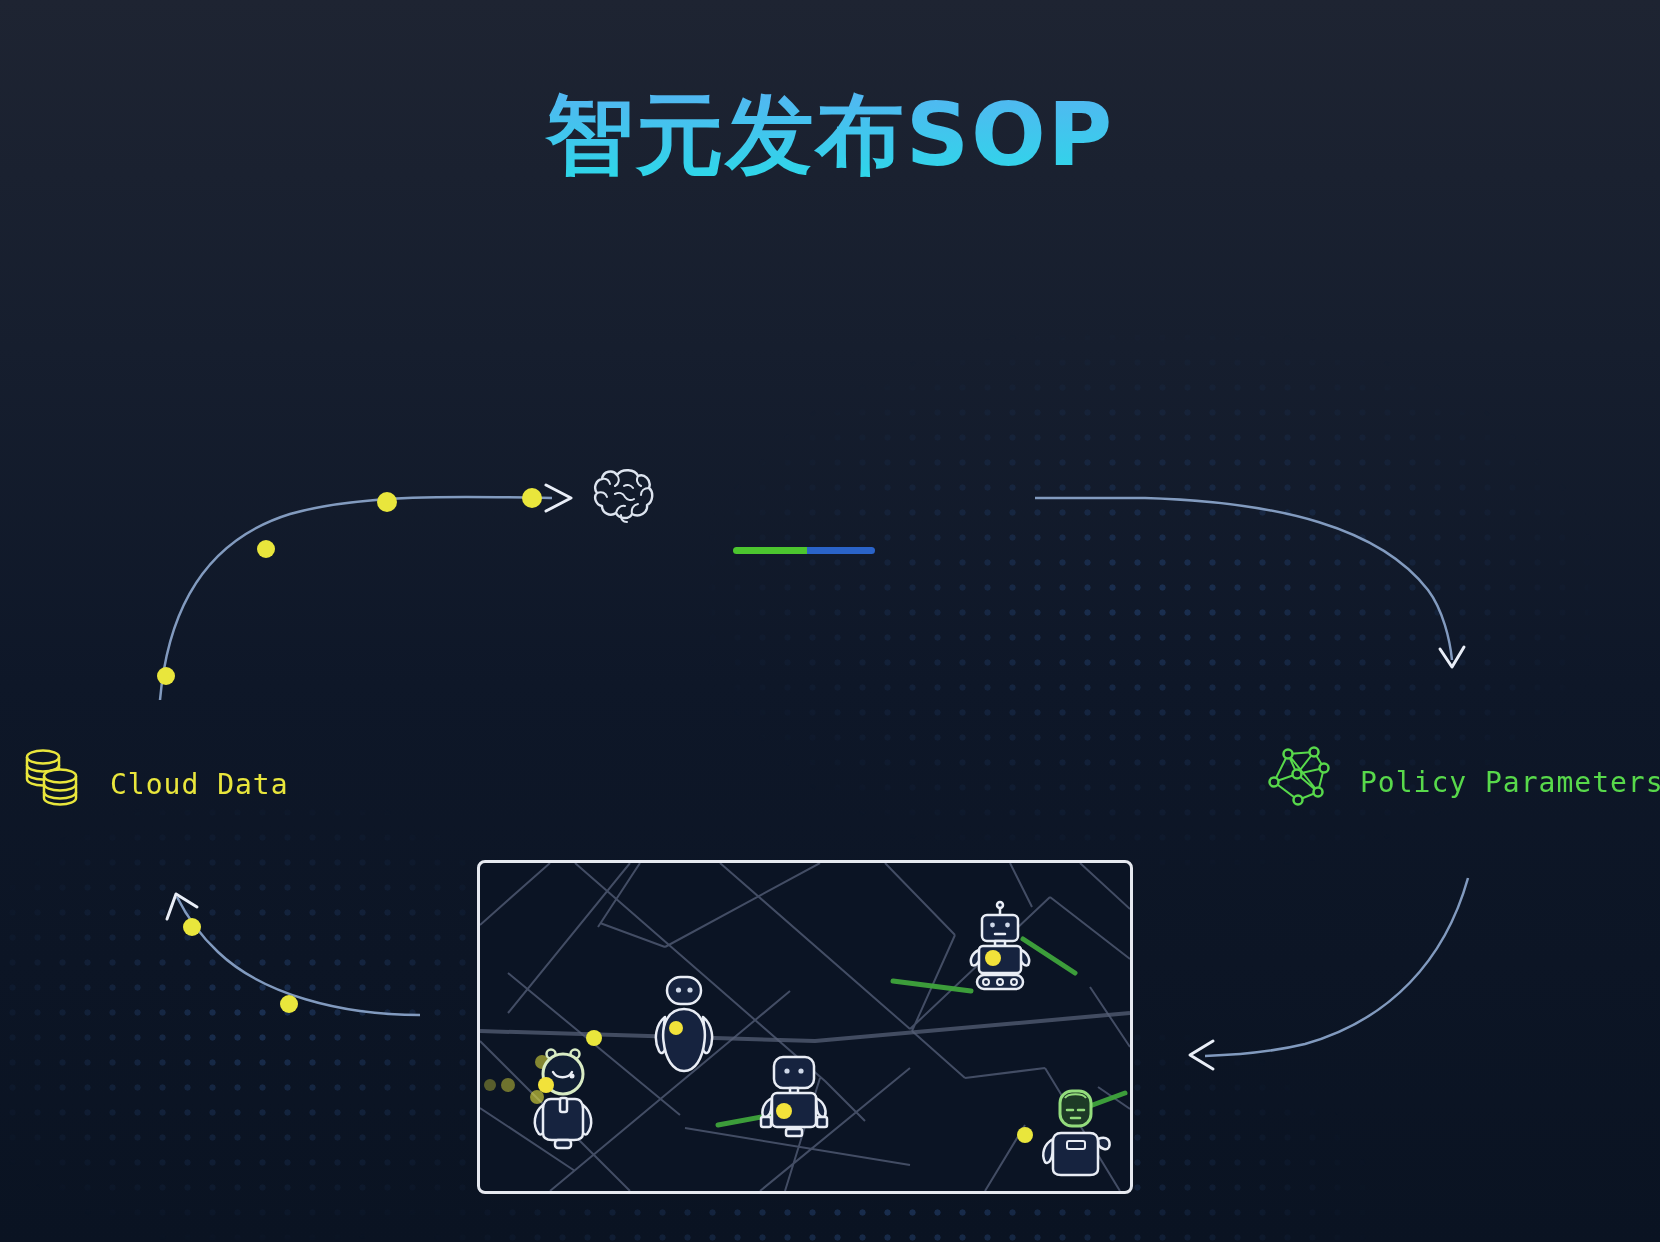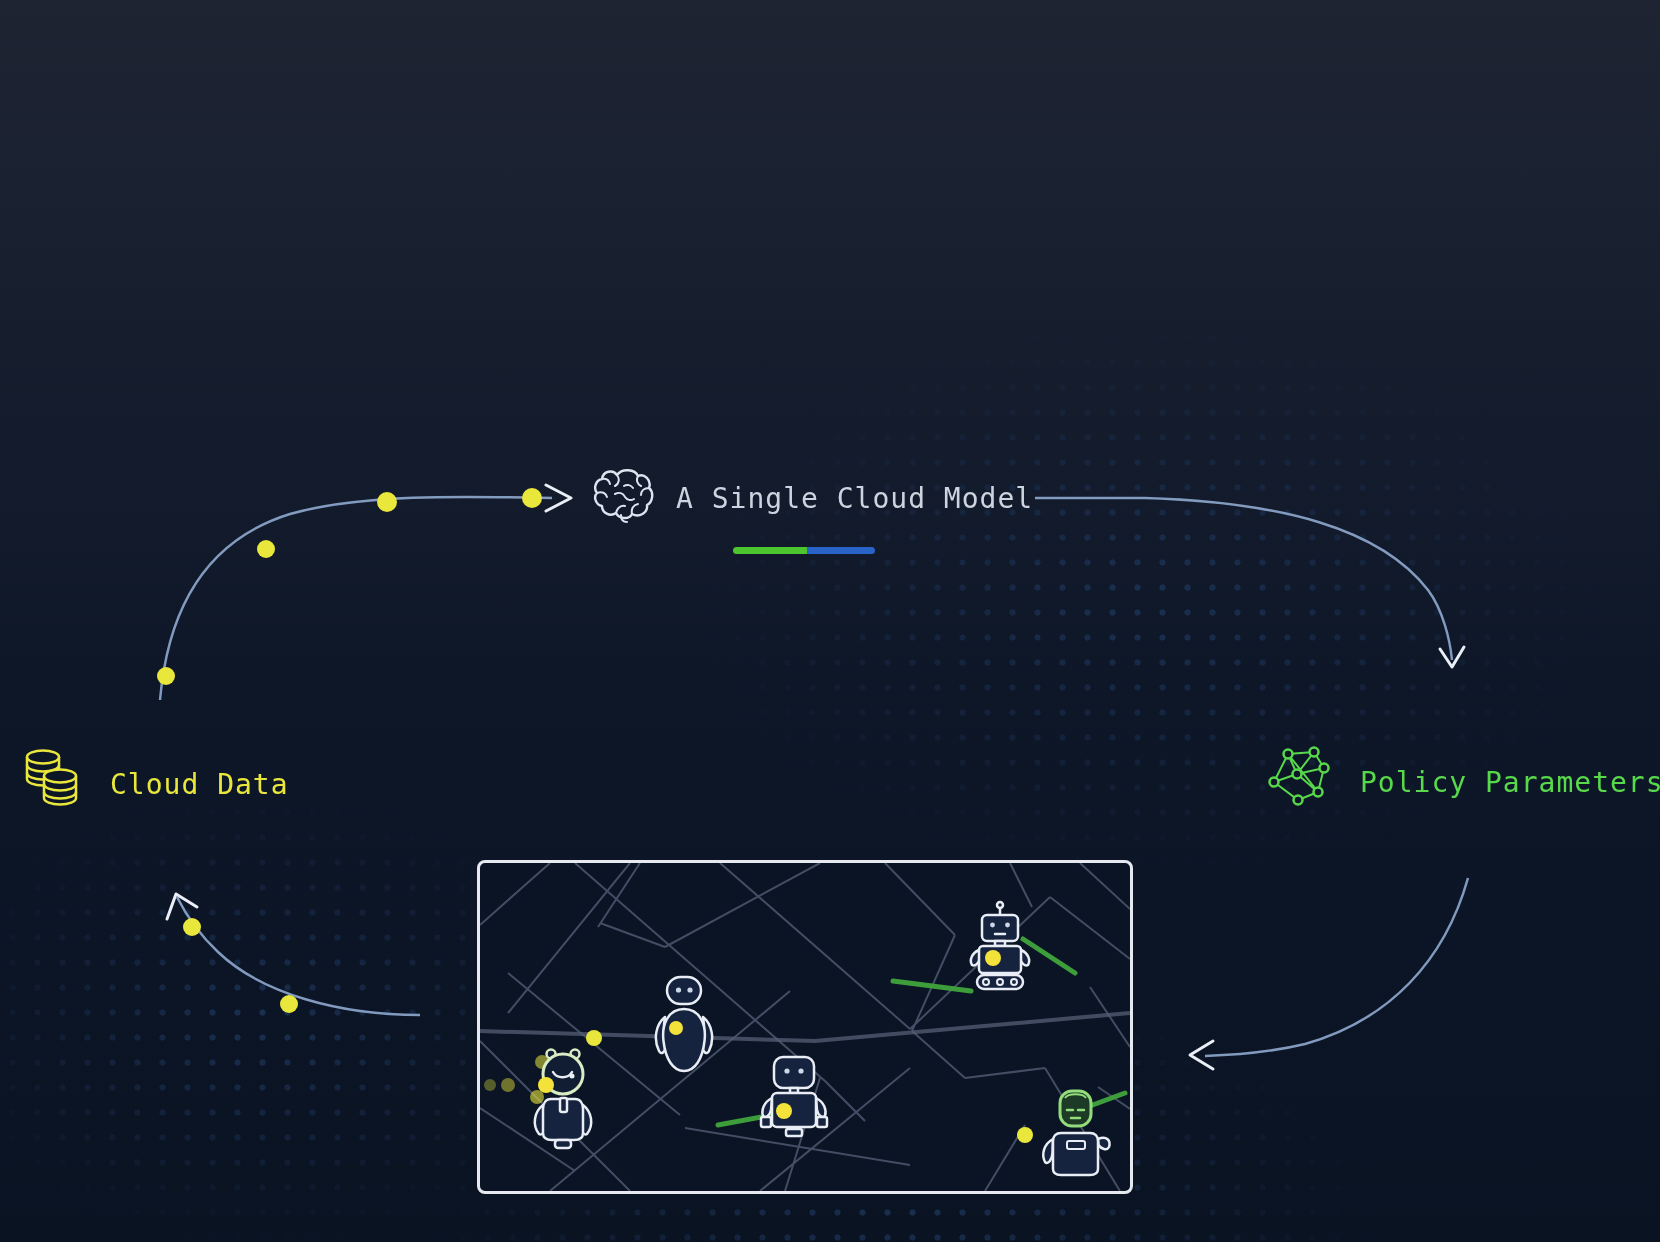--- a/index.html
+++ b/index.html
@@ -62,20 +62,21 @@
   .icon-green{stroke:var(--accent-green,#58d94b);stroke-width:2;fill:none;}
   .brainline{stroke:#dde4ef;fill:none;stroke-linecap:round;stroke-linejoin:round;}
 </style>
 </head>
 <body>
 
 <div id="stage">
   <div class="dots"></div>
 
   <div class="title">
+    <div>智元发布SOP</div>
   </div>
 
   <svg class="abs" style="left:0;top:0;" width="1660" height="1242" viewBox="0 0 1660 1242">
     <path class="arc" d="M160 700 C168 608 206 540 290 514 C360 494 460 496 552 498"></path>
     <polyline class="ah" points="546,485 571,498 546,511"></polyline>
     <circle class="yd" cx="166" cy="676" r="9"></circle>
     <circle class="yd" cx="266" cy="549" r="9"></circle>
     <circle class="yd" cx="387" cy="502" r="10"></circle>
     <circle class="yd" cx="532" cy="498" r="10"></circle>
 
@@ -88,21 +89,20 @@
     <path class="arc" d="M420 1015 C340 1015 262 994 218 952 C200 935 186 915 177 897"></path>
     <polyline class="ah" points="167,919 176,894 197,907"></polyline>
     <circle class="yd" cx="192" cy="927" r="9"></circle>
     <circle class="yd" cx="289" cy="1004" r="9"></circle>
   </svg>
 
   <svg class="abs" style="left:591px;top:466px;" width="66" height="60" viewBox="0 0 66 60">
     <path class="brainline" stroke-width="2.4" d="M26 9 C22 3 12 5 11 13 C5 14 2 22 6 27 C2 31 5 39 11 40 C11 47 19 51 25 47 C28 53 38 54 41 48 C48 52 57 47 56 39 C62 36 63 26 58 22 C61 14 53 7 47 10 C44 3 31 2 26 9 Z"></path>
     <path class="brainline" stroke-width="2" d="M26 9 C29 13 28 18 24 20 M11 13 C15 12 18 14 19 18 M6 27 C11 25 15 27 16 31 M47 10 C45 14 46 18 50 20 M58 22 C53 22 50 25 50 29 M41 48 C40 43 42 39 47 38 M25 47 C26 42 30 39 34 40 M24 28 C28 26 32 27 34 31 C36 34 40 35 43 33 M33 20 C36 18 40 19 42 22 M30 49 C30 53 32 56 36 56"></path>
   </svg>
-  <div class="label lbl-cloud">A Single Cloud Model</div>
   <div class="progress">
     <div class="g"></div>
     <div class="b"></div>
   </div>
 
   <svg class="abs" style="left:20px;top:746px;" width="62" height="62" viewBox="0 0 62 62">
     <g class="icon-yellow">
       <ellipse cx="23" cy="11" rx="16" ry="6.5"></ellipse>
       <path d="M7 11 L7 33 M39 11 L39 33"></path>
       <path d="M7 19 A16 6.5 0 0 0 39 19 M7 27 A16 6.5 0 0 0 39 27 M7 33 A16 6.5 0 0 0 39 33"></path>

